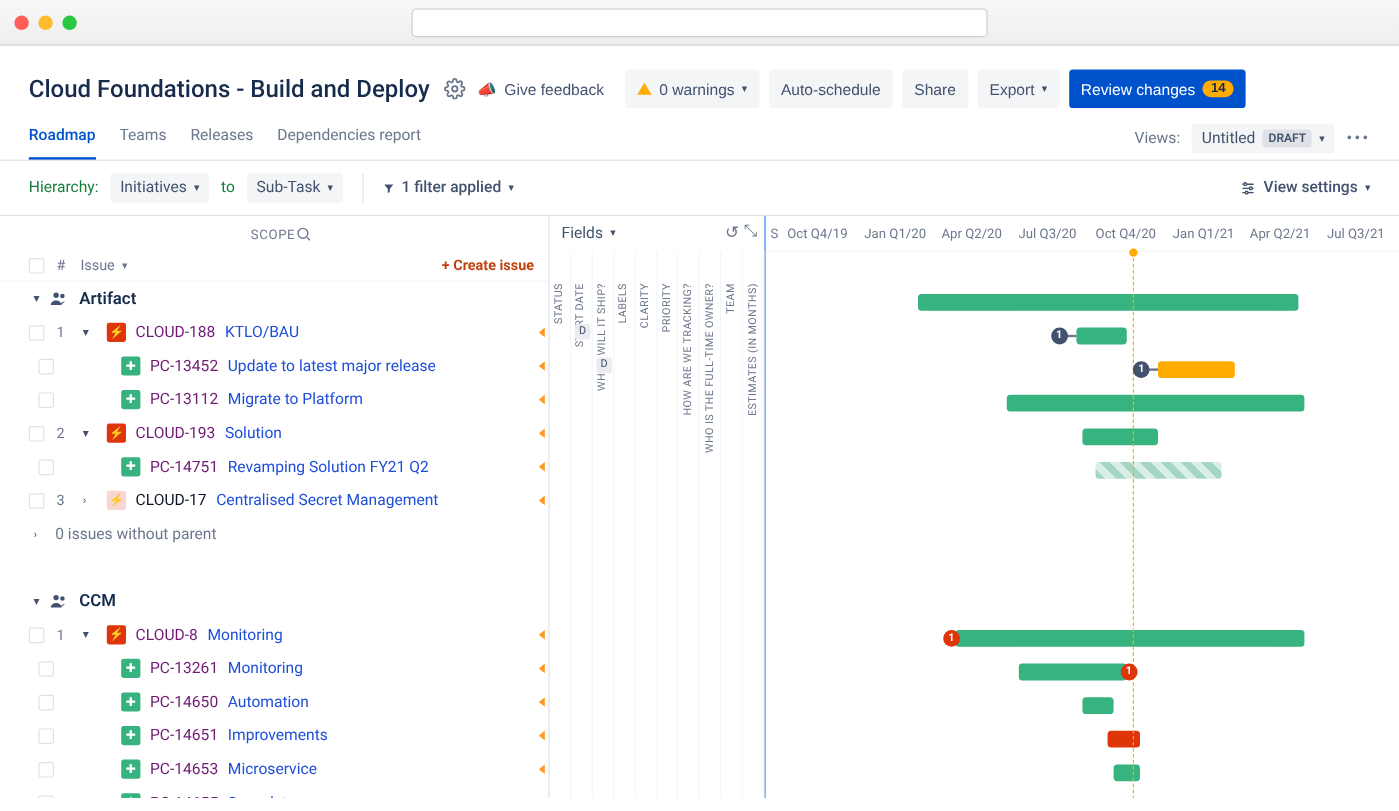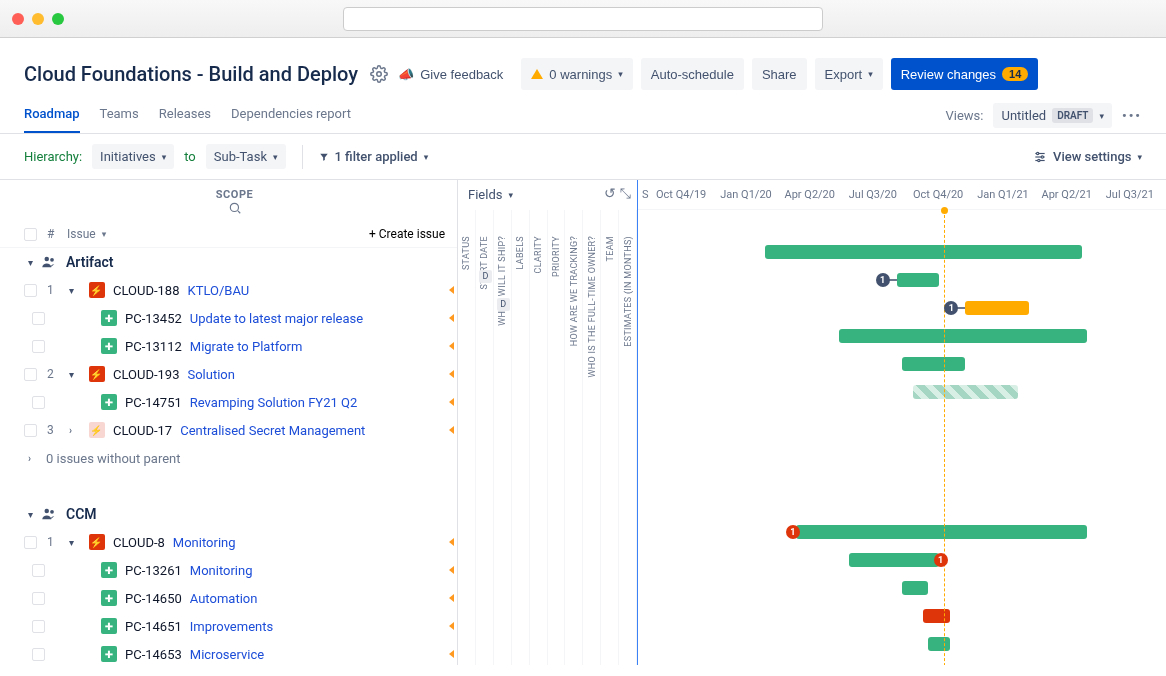--- a/index.html
+++ b/index.html
@@ -47,40 +47,40 @@
 .timerange-group { display:flex; background:#F4F5F7; border-radius:3px; }
 .tr-btn { padding:5px 10px; color:#42526E; cursor:pointer; font-size:13px; }
 .tr-btn.active { background:#DEEBFF; color:#0052CC; border-radius:3px; }
 
 
 .main { display:grid; grid-template-columns: 458px 180px 1fr; height: calc(676px - 38px - 60px - 40px - 52px); border-top:1px solid #DFE1E6; }
 .col-scope { border-right:1px solid #DFE1E6; overflow:hidden; }
 .col-fields { border-right:1px solid #3b82f6; position:relative; }
 .col-gantt { overflow:hidden; position:relative; }
 
-.scope-header { display:flex; align-items:center; justify-content:center; padding:8px 12px 6px 24px; color:#6B778C; font-size:11px; letter-spacing:0.5px; font-weight:700;flex-direction:column; }
+.scope-header { display:flex; align-items:center; justify-content:center; padding:8px 12px 6px 24px; color:#6B778C; font-size:11px; letter-spacing:0.5px; font-weight:400; }
 .scope-search { color:#6B778C; cursor:pointer; }
 
 .scope-cols { display:flex; align-items:center; padding:6px 12px 6px 24px; border-bottom:1px solid #F4F5F7; font-size:12px; color:#6B778C; }
 .scope-cols .cb { margin-right:10px; }
 .scope-cols .num { width:20px; }
 .scope-cols .issue-head { display:flex; align-items:center; gap:6px; cursor:pointer; }
-.create-link { margin-left:auto; color:#000000; font-weight:400; cursor:pointer; }
+.create-link { margin-left:auto; color:#c2410c; font-weight:700; cursor:pointer; }
 
 .row { display:flex; align-items:center; height:28px; padding:0 12px 0 24px; font-size:13px; position:relative; }
 .row.dim { color:#97A0AF; }
 .row.dim .issue-key { color:#0f172a; }
 .cb { width:13px; height:13px; border:1.5px solid #DFE1E6; border-radius:2px; cursor:pointer; flex-shrink:0; }
 .row-num { width:18px; font-size:12px; color:#6B778C; margin-left:10px; }
 .twisty { width:12px; color:#42526E; cursor:pointer; font-size:10px; margin-left:4px; }
 .issue-icon { width:16px; height:16px; border-radius:2px; flex-shrink:0; margin:0 8px; display:inline-flex; align-items:center; justify-content:center; font-size:10px; color:#fff; }
 .icon-epic { background:#DE350B; }
 .icon-story { background:#36B37E; }
 .icon-epic-dim { background:#f8d7d2; }
-.issue-key { color:#0f172a; margin-right:8px; font-size:13px; }
+.issue-key { color:#701a75; margin-right:8px; font-size:13px; }
 .issue-summary { color:#1d4ed8; white-space:nowrap; overflow:hidden; text-overflow:ellipsis; }
 .group-icon { color:#42526E; margin-right:8px; display:inline-flex; }
 .group-name { font-weight:600; color:#172B4D; font-size:14px; }
 .indent-2 { padding-left:84px; }
 .row-orange-dot { position:absolute; right:3px; width:0; height:0; border-top:4px solid transparent; border-bottom:4px solid transparent; border-right:5px solid #FF991F; }
 
 .fields-header { padding:7px 10px; display:flex; align-items:center; gap:6px; color:#42526E; font-size:13px; cursor:pointer; border-bottom:1px solid #fff; height:30px; }
 .fields-icons { display:flex; position:absolute; right:6px; top:5px; gap:4px; color:#6B778C; }
 .fields-icons span { cursor:pointer; font-size:14px; }
 

